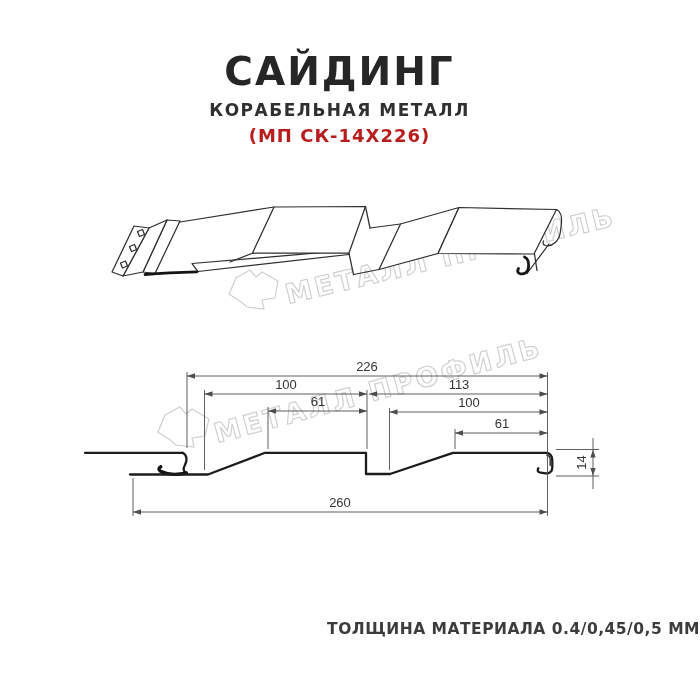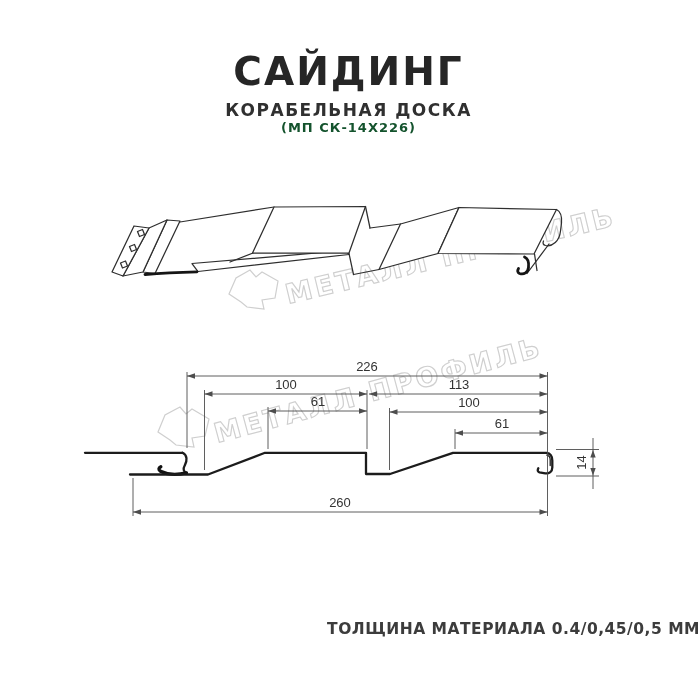--- a/index.html
+++ b/index.html
@@ -1,24 +1,24 @@
 <!DOCTYPE html>
 <html><head>
 <meta charset="utf-8">
 <style>
   html,body{margin:0;padding:0;background:#fff;}
   .page{position:relative;width:700px;height:700px;background:#fff;overflow:hidden;
         font-family:"Liberation Sans",sans-serif;}
-  .hdr{position:absolute;left:9px;top:52px;width:679px;text-align:center;color:#262626;}
+  .hdr{position:absolute;left:0;top:52px;width:679px;text-align:center;color:#262626;}
   .hdr-title{font-family:"DejaVu Sans",sans-serif;font-weight:bold;font-size:39px;
              letter-spacing:2px;line-height:1.0;color:#262626;}
   .hdr-sub{margin-top:9px;font-family:"DejaVu Sans",sans-serif;font-weight:bold;font-size:17px;
            letter-spacing:1.5px;color:#303030;}
-  .hdr-code{font-family:"DejaVu Sans",sans-serif;font-weight:bold;font-size:13px;
-            letter-spacing:1px;color:#14532d;}
+  .hdr-code{margin-top:5px;font-family:"DejaVu Sans",sans-serif;font-weight:bold;font-size:18px;
+            letter-spacing:1px;color:#b91c1c;}
   .ftr{position:absolute;left:0;top:620px;width:700px;text-align:right;
        font-family:"DejaVu Sans",sans-serif;font-weight:bold;font-size:15.5px;
        letter-spacing:0.5px;color:#3c3c3c;}
   svg{position:absolute;left:0;top:0;}
   .dim-line{stroke:#4d4d4d;stroke-width:0.9;fill:none;}
   .dim-arrow{fill:#4d4d4d;stroke:none;}
   .dim-text{font-family:"Liberation Sans",sans-serif;font-size:13px;fill:#333;}
   .prof{stroke:#1c1c1c;stroke-width:2.3;fill:none;stroke-linejoin:round;stroke-linecap:round;}
   .prof-thick{stroke:#121212;stroke-width:3.4;fill:none;stroke-linecap:round;}
   .t3{stroke:#2e2e2e;stroke-width:1.25;fill:none;stroke-linejoin:round;stroke-linecap:round;}
@@ -28,21 +28,21 @@
   .wm-text{font-family:"DejaVu Sans",sans-serif;font-weight:bold;font-size:27px;
            letter-spacing:3px;fill:none;stroke:#cfcfcf;stroke-width:1.15;}
 </style>
 </head>
 <body>
 
 <div class="page">
 
   <div class="hdr">
     <div class="hdr-title">САЙДИНГ</div>
-    <div class="hdr-sub">КОРАБЕЛЬНАЯ ДОСКА</div>
+    <div class="hdr-sub">КОРАБЕЛЬНАЯ МЕТАЛЛ</div>
     <div class="hdr-code">(МП СК-14Х226)</div>
   </div>
 
   <svg width="700" height="700" viewBox="0 0 700 700">
 
     <g>
       <path class="wm" d="M229,294 L236,278 L250,270 L256,277 L262,272 L278,281 L275,298 L262,300 L264,309 L247,307 L241,302 Z"></path>
     </g>
     <text class="wm-text" transform="translate(288,304) rotate(-13.5)">МЕТАЛЛ ПРОФИЛЬ</text>
 

